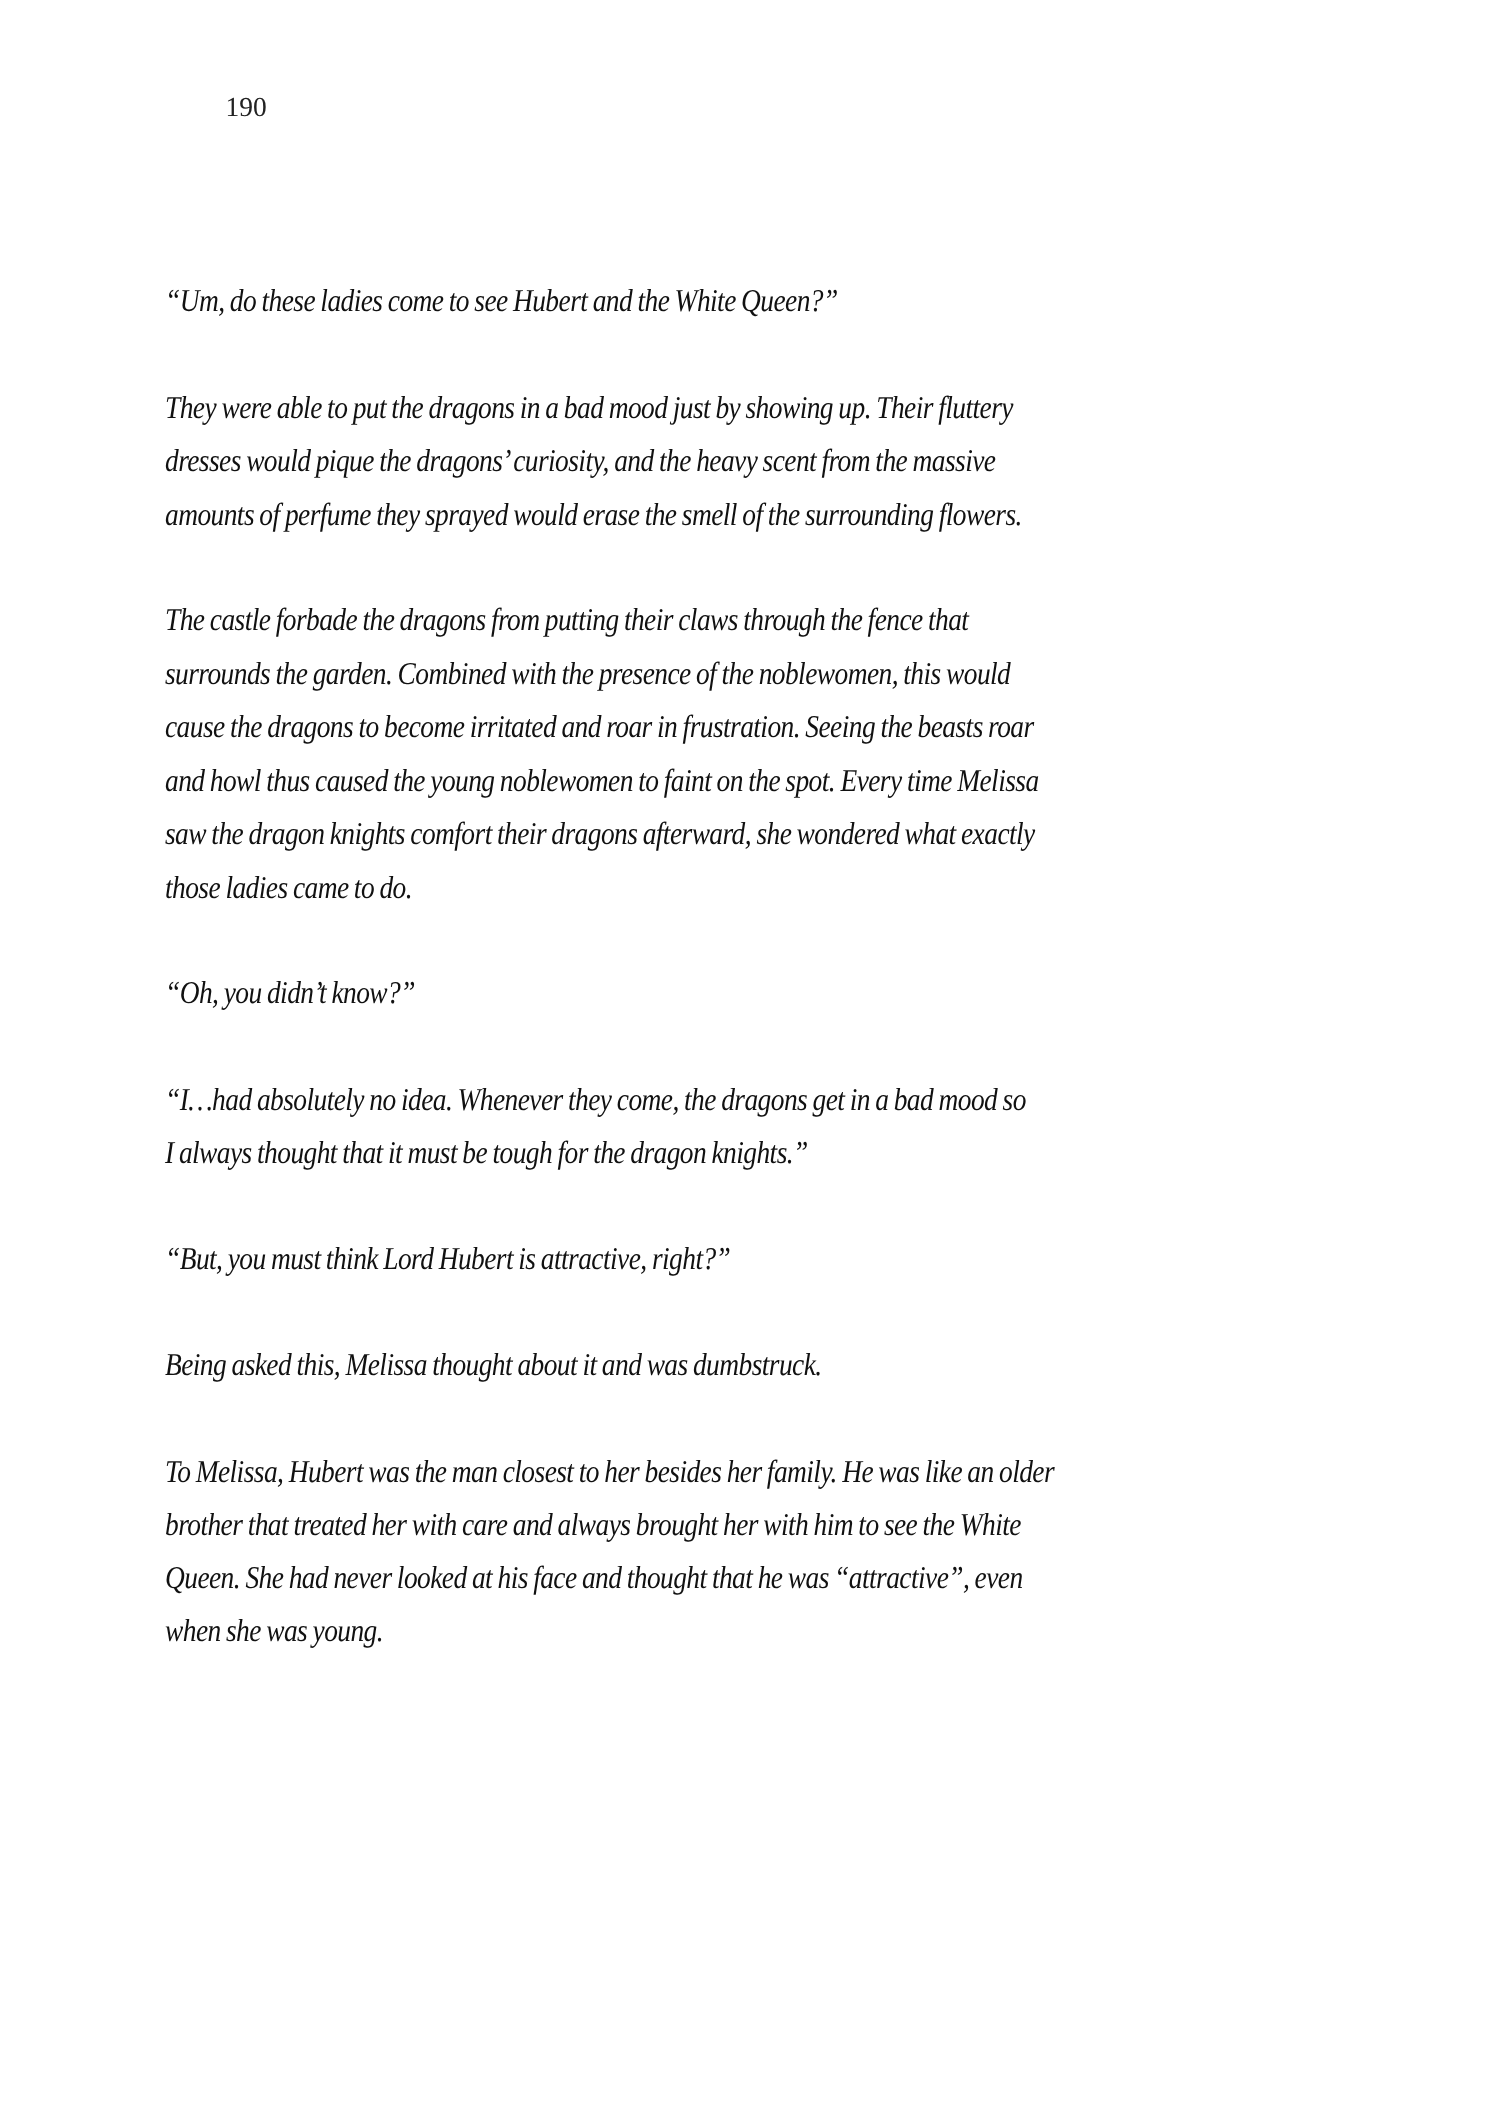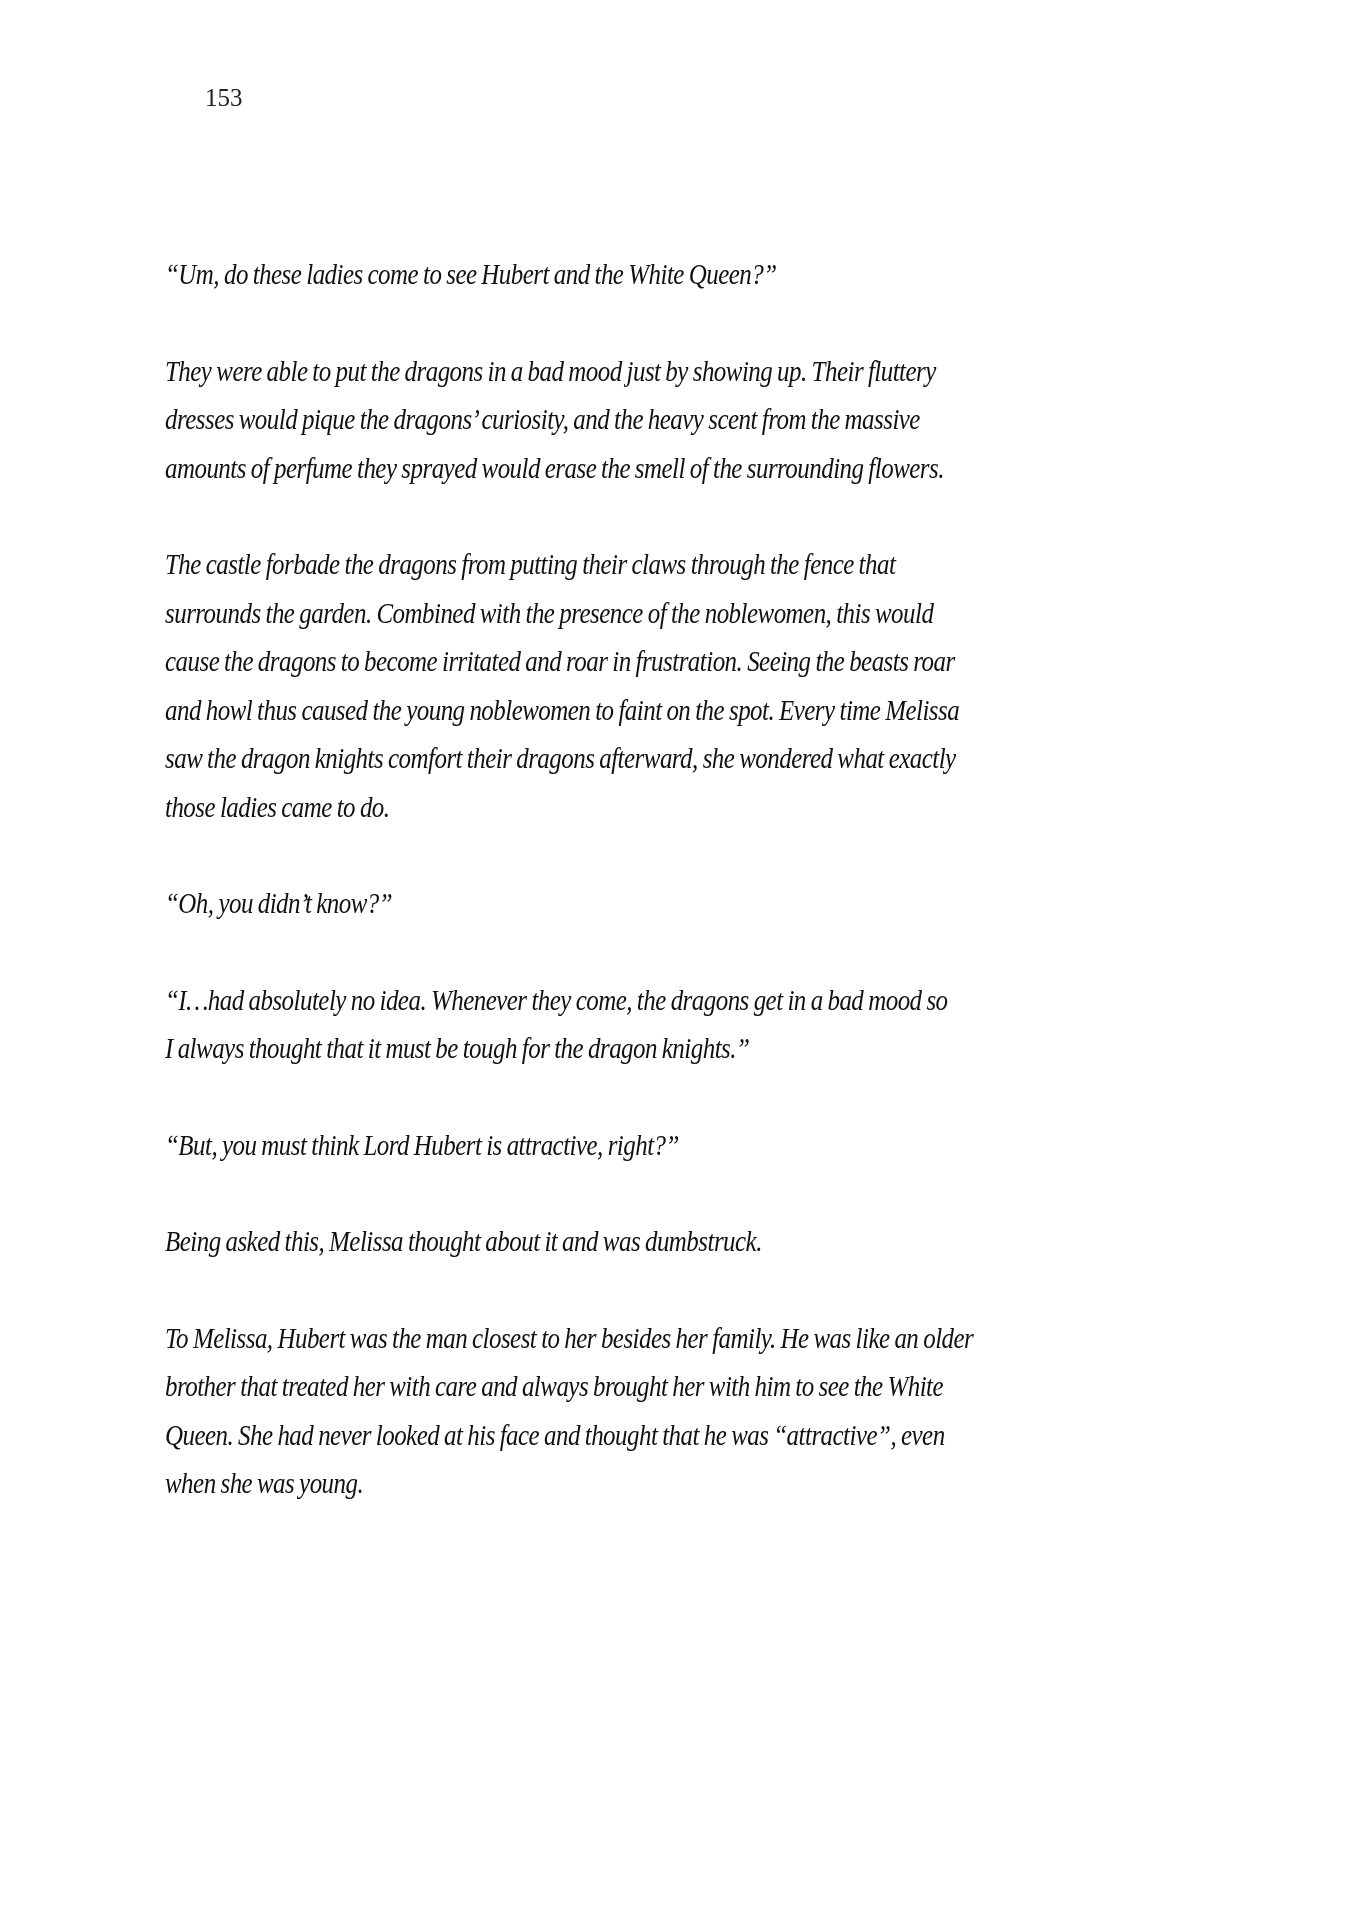--- a/index.html
+++ b/index.html
@@ -17,21 +17,21 @@
     .page-number {
       position: absolute;
       left: 205px;
       top: 84px;
       font-family: "Liberation Serif", serif;
       font-size: 25px;
       color: #222222;
     }
     .content {
       position: absolute;
-      left: 165px;
+      left: 150px;
       top: 250px;
       width: 1040px;
     }
     .para {
       font-family: "Liberation Serif", serif;
       font-style: italic;
       font-size: 29px;
       line-height: 48.5px;
       margin: 0 0 48px 0;
       letter-spacing: -0.6px;
@@ -41,21 +41,21 @@
       width: 1210px;
     }
     .line {
       display: block;
       white-space: nowrap;
     }
   </style>
 </head>
 <body>
 
-<div class="page-number">153</div>
+<div class="page-number">190</div>
 
 <div class="content">
   <p class="para">
     <span class="line">“Um, do these ladies come to see Hubert and the White Queen?”</span>
   </p>
   <p class="para">
     <span class="line">They were able to put the dragons in a bad mood just by showing up. Their fluttery</span>
     <span class="line">dresses would pique the dragons’ curiosity, and the heavy scent from the massive</span>
     <span class="line">amounts of perfume they sprayed would erase the smell of the surrounding flowers.</span>
   </p>

